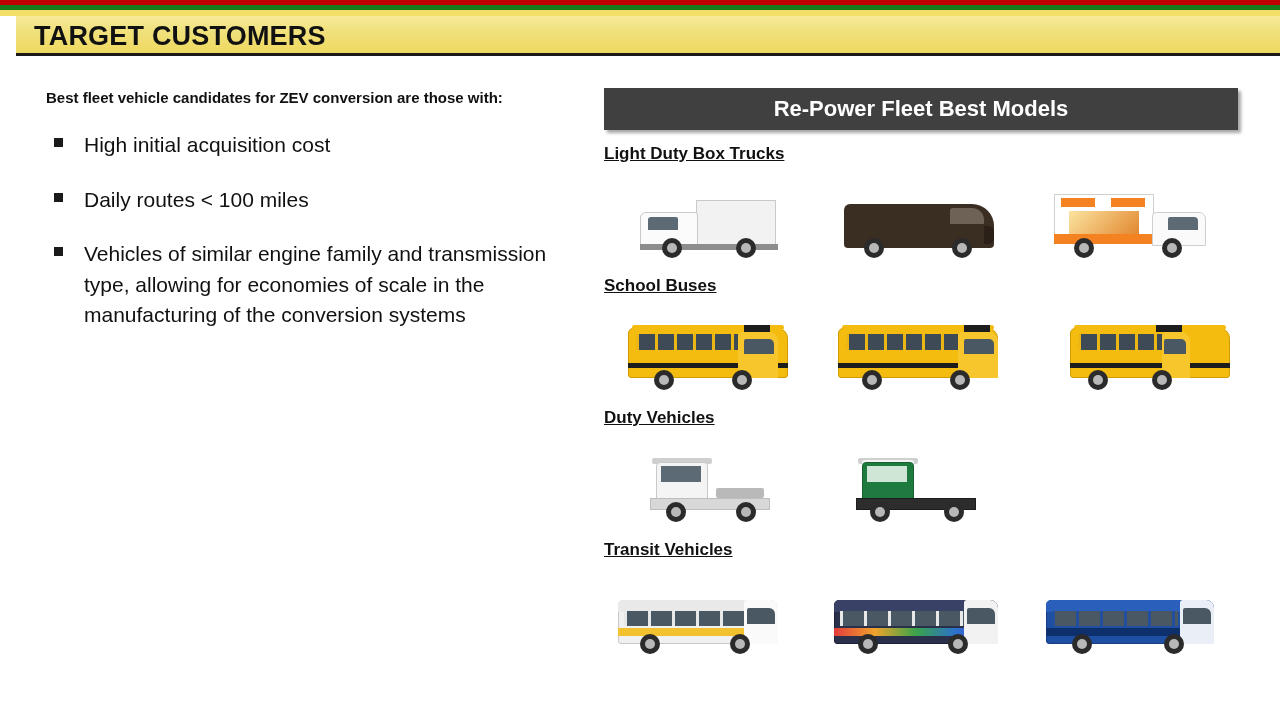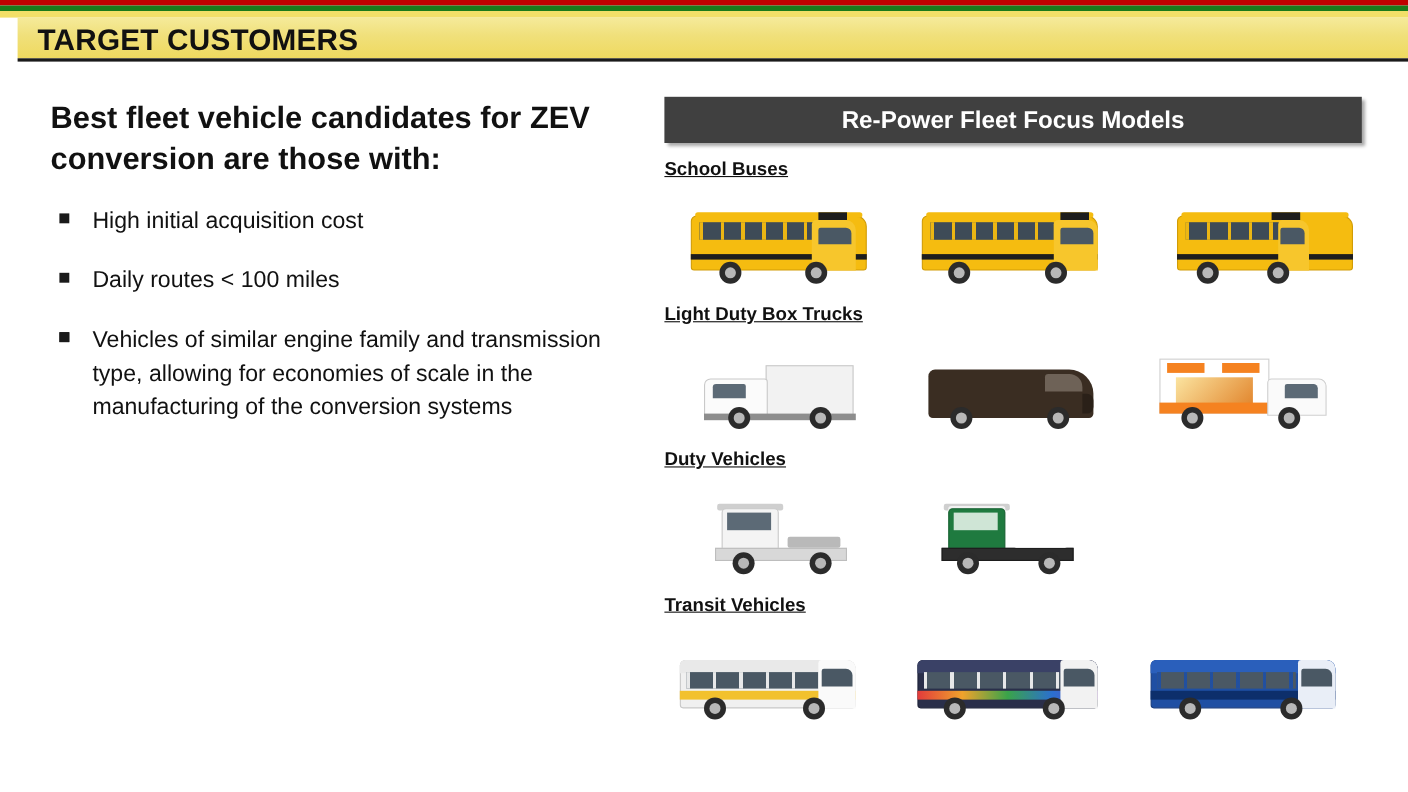--- a/index.html
+++ b/index.html
@@ -26,21 +26,21 @@
   }
   .title-band .title {
     position: absolute; left: 18px; top: 5px;
     font-size: 27px; font-weight: bold; color: #111;
     letter-spacing: 0.2px;
   }
 
   
   .left-col { position: absolute; left: 46px; top: 88px; width: 540px; }
   .lead {
-    font-size: 28px; font-weight: bold; color: #111; line-height: 1.35;
+    font-size: 15px; font-weight: bold; color: #111; line-height: 1.35;
     margin-bottom: 22px;
   }
   ul.bullets { list-style: none; }
   ul.bullets li {
     position: relative; padding-left: 38px; margin-bottom: 24px;
     font-size: 21px; color: #111; line-height: 1.45;
   }
   ul.bullets li .sq {
     position: absolute; left: 8px; top: 8px;
     width: 9px; height: 9px; background: #1a1a1a;
@@ -207,21 +207,60 @@
       <li>
         <span class="sq"></span>
         <span>Vehicles of similar engine family and transmission type, allowing for economies of scale in the manufacturing of the conversion systems</span>
       </li>
     </ul>
   </div>
 
   <div class="right-col">
 
     <div class="panel-header">
-      <span>Re-Power Fleet Focus Models</span>
+      <span>Re-Power Fleet Best Models</span>
+    </div>
+
+    <div class="cat">
+      <div class="cat-label">Light Duty Box Trucks</div>
+      <div class="row">
+        <div class="cell c1">
+          <div class="veh boxtruck">
+            <div class="body"></div>
+              <div class="cab"></div>
+              <div class="win"></div>
+              <div class="bump"></div>
+            <div class="wheel" style="left:22px;"></div>
+            <div class="wheel" style="left:96px;"></div>
+          </div>
+        </div>
+        <div class="cell c2">
+          <div class="veh darkvan">
+            <div class="body"></div>
+              <div class="win"></div>
+              <div class="grille"></div>
+            <div class="wheel" style="left:20px;"></div>
+            <div class="wheel" style="left:108px;"></div>
+          </div>
+        </div>
+        <div class="cell c3">
+          <div class="veh uhaul">
+            <div class="box">
+                <div class="brand1"></div>
+                <div class="brand2"></div>
+                <div class="art"></div>
+              </div>
+            <div class="stripe-o"></div>
+            <div class="cab"></div>
+              <div class="win"></div>
+            <div class="wheel" style="left:20px;"></div>
+            <div class="wheel" style="left:108px;"></div>
+          </div>
+        </div>
+      </div>
     </div>
 
     <div class="cat">
       <div class="cat-label">School Buses</div>
       <div class="row">
         <div class="cell c1">
           <div class="veh schoolbus" style="left:24px; width:150px;">
             <div class="body"></div>
               <div class="roof"></div>
               <div class="blackband"></div>
@@ -253,59 +292,20 @@
             <div class="body"></div>
               <div class="roof"></div>
               <div class="blackband"></div>
             <div class="winstrip" style="width:86px;"></div>
               <div class="wingrid" style="width:86px;"></div>
             <div class="front" style="width:28px;"></div>
               <div class="frontwin" style="width:22px;"></div>
               <div class="sign"></div>
             <div class="wheel" style="left:18px;"></div>
             <div class="wheel" style="left:82px;"></div>
-          </div>
-        </div>
-      </div>
-    </div>
-
-    <div class="cat">
-      <div class="cat-label">Light Duty Box Trucks</div>
-      <div class="row">
-        <div class="cell c1">
-          <div class="veh boxtruck">
-            <div class="body"></div>
-              <div class="cab"></div>
-              <div class="win"></div>
-              <div class="bump"></div>
-            <div class="wheel" style="left:22px;"></div>
-            <div class="wheel" style="left:96px;"></div>
-          </div>
-        </div>
-        <div class="cell c2">
-          <div class="veh darkvan">
-            <div class="body"></div>
-              <div class="win"></div>
-              <div class="grille"></div>
-            <div class="wheel" style="left:20px;"></div>
-            <div class="wheel" style="left:108px;"></div>
-          </div>
-        </div>
-        <div class="cell c3">
-          <div class="veh uhaul">
-            <div class="box">
-                <div class="brand1"></div>
-                <div class="brand2"></div>
-                <div class="art"></div>
-              </div>
-            <div class="stripe-o"></div>
-            <div class="cab"></div>
-              <div class="win"></div>
-            <div class="wheel" style="left:20px;"></div>
-            <div class="wheel" style="left:108px;"></div>
           </div>
         </div>
       </div>
     </div>
 
     <div class="cat">
       <div class="cat-label">Duty Vehicles</div>
       <div class="row">
         <div class="cell c1">
           <div class="veh porttruck">

